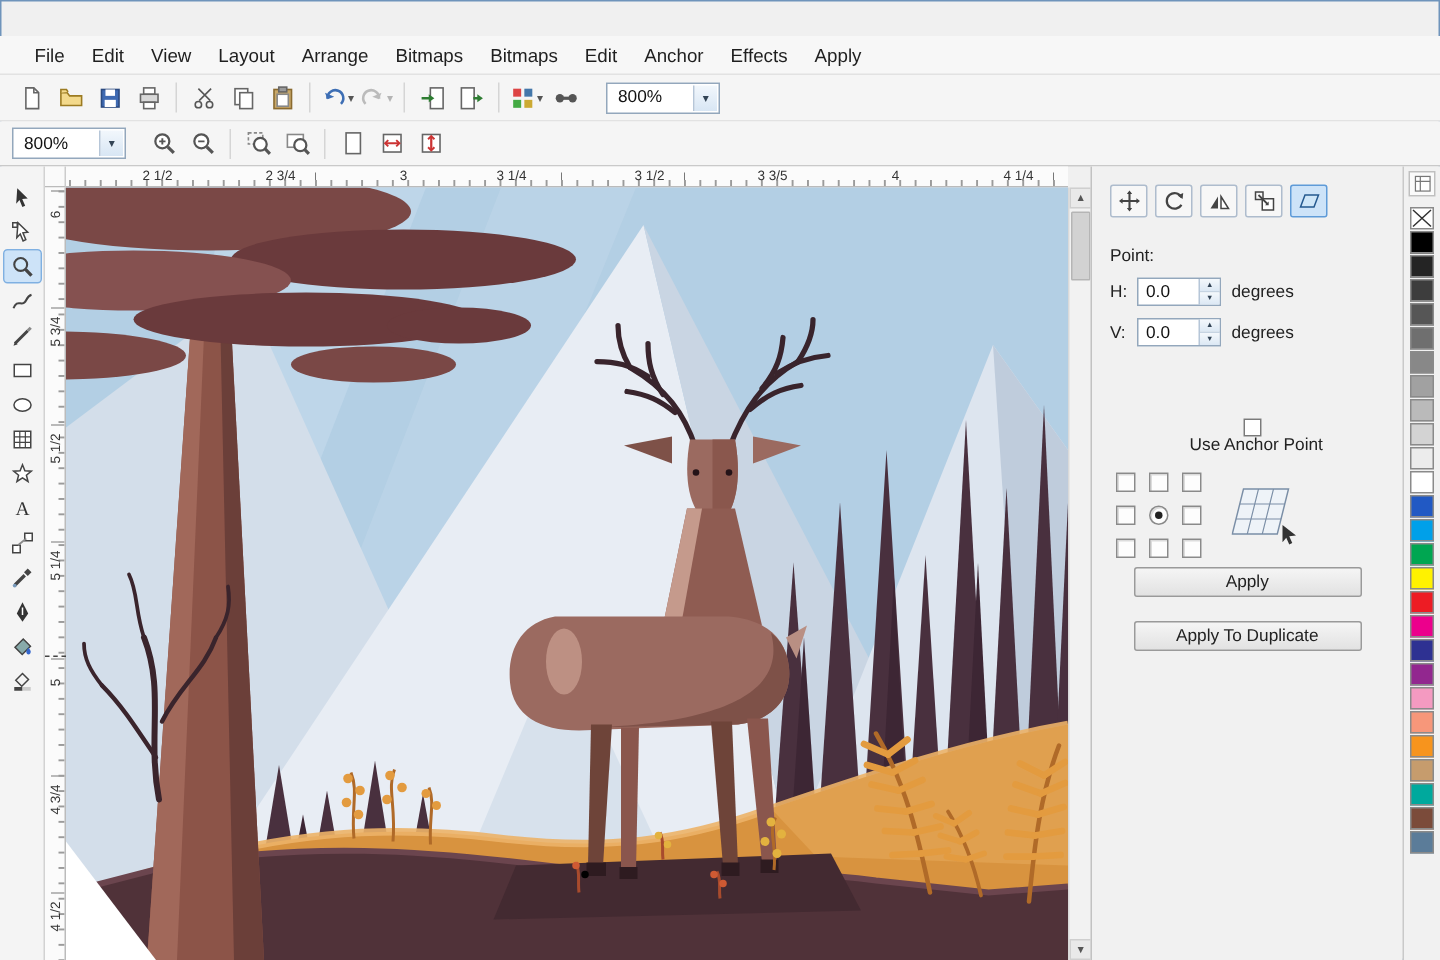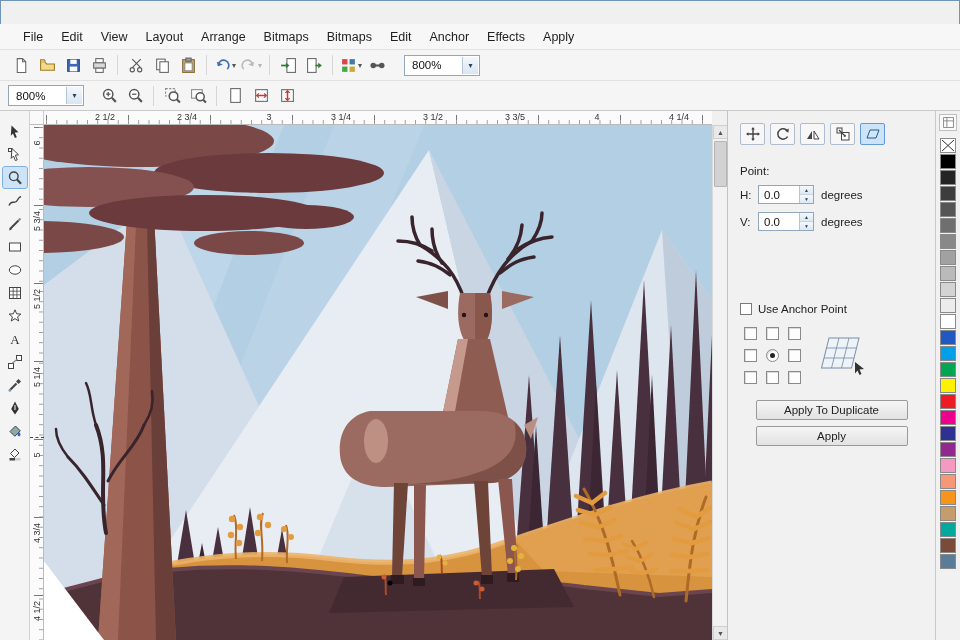--- a/index.html
+++ b/index.html
@@ -61,21 +61,21 @@
   .xf-btn.active{background:#cde3f8;border-color:#5f9bd8;}
   .d-label{margin:20px 0 0 12px;font-size:11.5px;color:#222;}
   .d-field{display:flex;align-items:center;margin:8px 0 0 12px;font-size:11.5px;color:#222;}
   .d-field .lbl{width:18px;}
   .spin{position:relative;width:56px;height:19px;border:1px solid #93a7bc;background:#fff;display:inline-block;}
   .spin input{width:100%;height:100%;border:0;font:11.5px "Liberation Sans",sans-serif;padding:0 16px 0 5px;outline:none;background:transparent;color:#111;}
   .spin .btns{position:absolute;right:0;top:0;width:14px;height:100%;display:flex;flex-direction:column;border-left:1px solid #b6c6d8;}
   .spin .sb{flex:1;background:linear-gradient(#f4f8fc,#dce8f4);display:flex;align-items:center;justify-content:center;font-size:5px;color:#345;}
   .spin .sb:first-child{border-bottom:1px solid #c6d4e2;}
   .unit{margin-left:7px;}
-  .d-check{display:flex;align-items:center;margin:72px 0 0 12px;font-size:11.5px;color:#222;}
+  .d-check{display:flex;align-items:center;margin:48px 0 0 12px;font-size:11.5px;color:#222;flex-direction:column;}
   .cb{width:12px;height:12px;border:1px solid #7a7a7a;background:#fff;margin-right:6px;}
   .anchor-wrap{display:flex;align-items:center;margin:12px 0 0 16px;}
   .agrid{display:grid;grid-template-columns:repeat(3,13px);grid-template-rows:repeat(3,13px);gap:9px;}
   .acell{width:13px;height:13px;border:1px solid #8a8a8a;background:#fdfdfd;box-shadow:inset 1px 1px 0 #dcdcdc;}
   .acell.radio{border-radius:50%;position:relative;}
   .acell.radio::after{content:"";position:absolute;left:3px;top:3px;width:5px;height:5px;border-radius:50%;background:#222;}
   .skew-preview{margin-left:20px;}
   .d-btn{display:block;margin:16px auto 0;width:152px;height:20px;background:linear-gradient(#f5f5f5,#e2e2e2);border:1px solid #9a9a9a;border-radius:2px;font-size:11.5px;color:#222;text-align:center;line-height:18px;}
   #apply-btn{margin-top:6px;}
 
@@ -611,22 +611,22 @@
           <span class="acell"></span>
         </div>
       <svg class="skew-preview" width="48" height="40" viewBox="0 0 48 40">
         <g transform="translate(8,2) skewX(-14)">
           <rect width="30" height="30" fill="#eef3f8" stroke="#7a8ea6"></rect>
           <path d="M10 0v30M20 0v30M0 10h30M0 20h30" stroke="#7a8ea6" stroke-width="0.8"></path>
         </g>
         <path d="M34 26l9 7-4.5 0.5 2 4.5-2 1-2-4.5-2.5 3z" fill="#333"></path>
       </svg>
     </div>
+    <button class="d-btn" id="apply-btn">Apply</button>
     <button class="d-btn" id="apply-dup-btn">Apply To Duplicate</button>
-    <button class="d-btn" id="apply-btn">Apply</button>
   </div>
 
   <div class="right-strip">
     <span class="strip-btn">
       <svg viewBox="0 0 16 16">
           <rect x="2" y="2" width="12" height="12" fill="#fff" stroke="#777"></rect>
           <path d="M2 6h12M6 2v12" stroke="#777"></path>
         </svg>
     </span>
     <div style="display:flex;flex-direction:column;align-items:center;">

